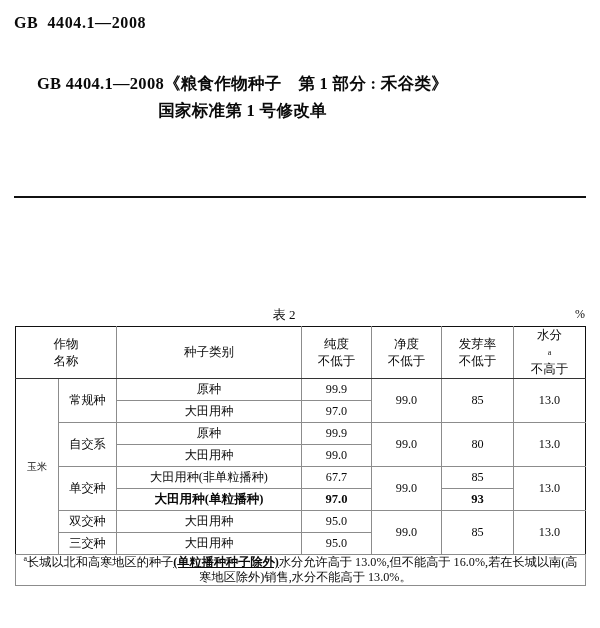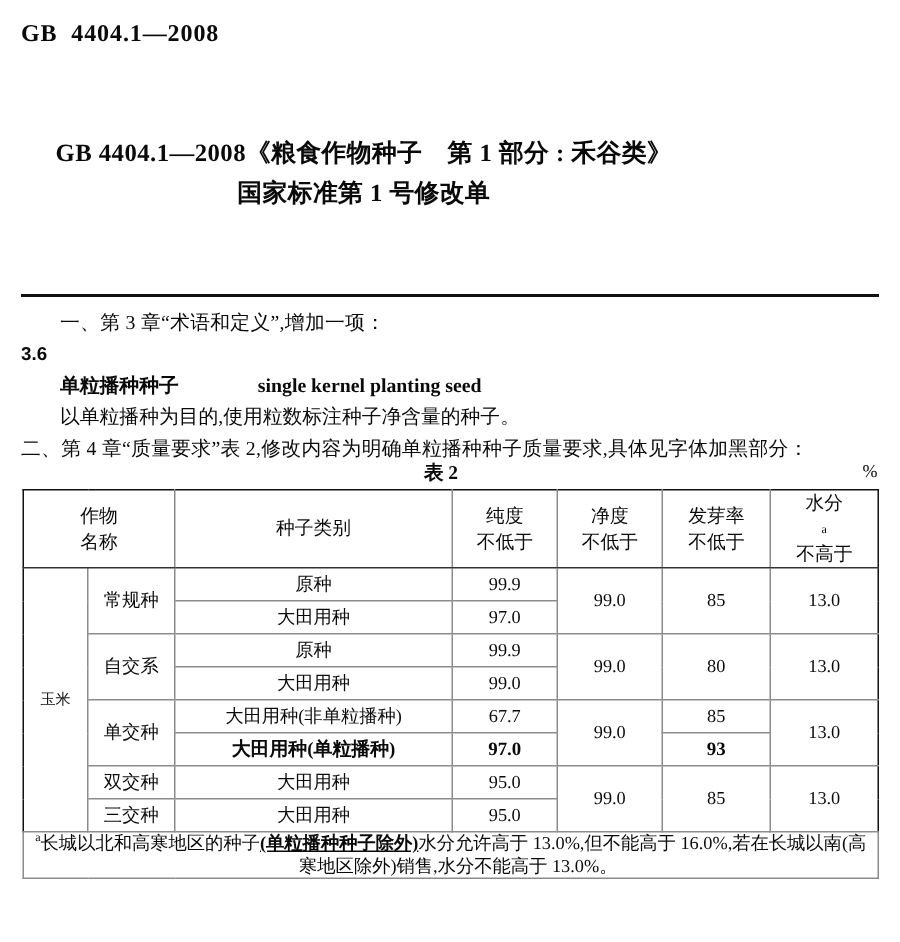--- a/index.html
+++ b/index.html
@@ -29,21 +29,21 @@
     font-family: "Liberation Serif", serif;
     font-size: 16px;
     font-weight: bold;
     letter-spacing: 0.6px;
     white-space: pre;
   }
 
   
   .title-block {
     position: absolute;
-    top: 88px;
+    top: 70px;
     left: 0;
     width: 485px;
     text-align: center;
   }
   .title-line {
     font-family: "Liberation Serif", serif;
     font-size: 16.5px;
     font-weight: bold;
     line-height: 27px;
     letter-spacing: 0.3px;
@@ -102,25 +102,25 @@
   
   .table-head-row {
     position: absolute;
     left: 15px;
     top: 306px;
     width: 570px;
     height: 20px;
   }
   .table-caption {
     position: absolute;
-    left: 12px;
+    left: 2px;
     width: 534px;
     text-align: center;
     font-size: 13px;
-    font-weight: bold;
+    font-weight: normal;
     white-space: pre;
   }
   .table-unit {
     position: absolute;
     right: 0;
     top: 1px;
     font-size: 12px;
   }
 
   
@@ -185,27 +185,20 @@
 
   <div class="running-head">GB  4404.1—2008</div>
 
   <div class="title-block">
     <div class="title-line">GB 4404.1—2008《粮食作物种子　第 1 部分 : 禾谷类》</div>
     <div class="title-line">国家标准第 1 号修改单</div>
   </div>
 
   <div class="top-rule"></div>
 
-  <div class="body-area">
-    <div class="para indent">一、第 3 章“术语和定义”,增加一项：</div>
-    <div class="clause-num">3.6</div>
-    <div class="term-line"><span>单粒播种种子</span>		<span class="term-en">single kernel planting seed</span></div>
-    <div class="def-line">以单粒播种为目的,使用粒数标注种子净含量的种子。</div>
-    <div class="para">二、第 4 章“质量要求”表 2,修改内容为明确单粒播种种子质量要求,具体见字体加黑部分：</div>
-  </div>
 
   <div class="table-head-row">
     <div class="table-caption">表 2</div>
     <div class="table-unit">%</div>
   </div>
 
   <table class="std-table">
     <colgroup>
       <col style="width:43px">
       <col style="width:58px">

